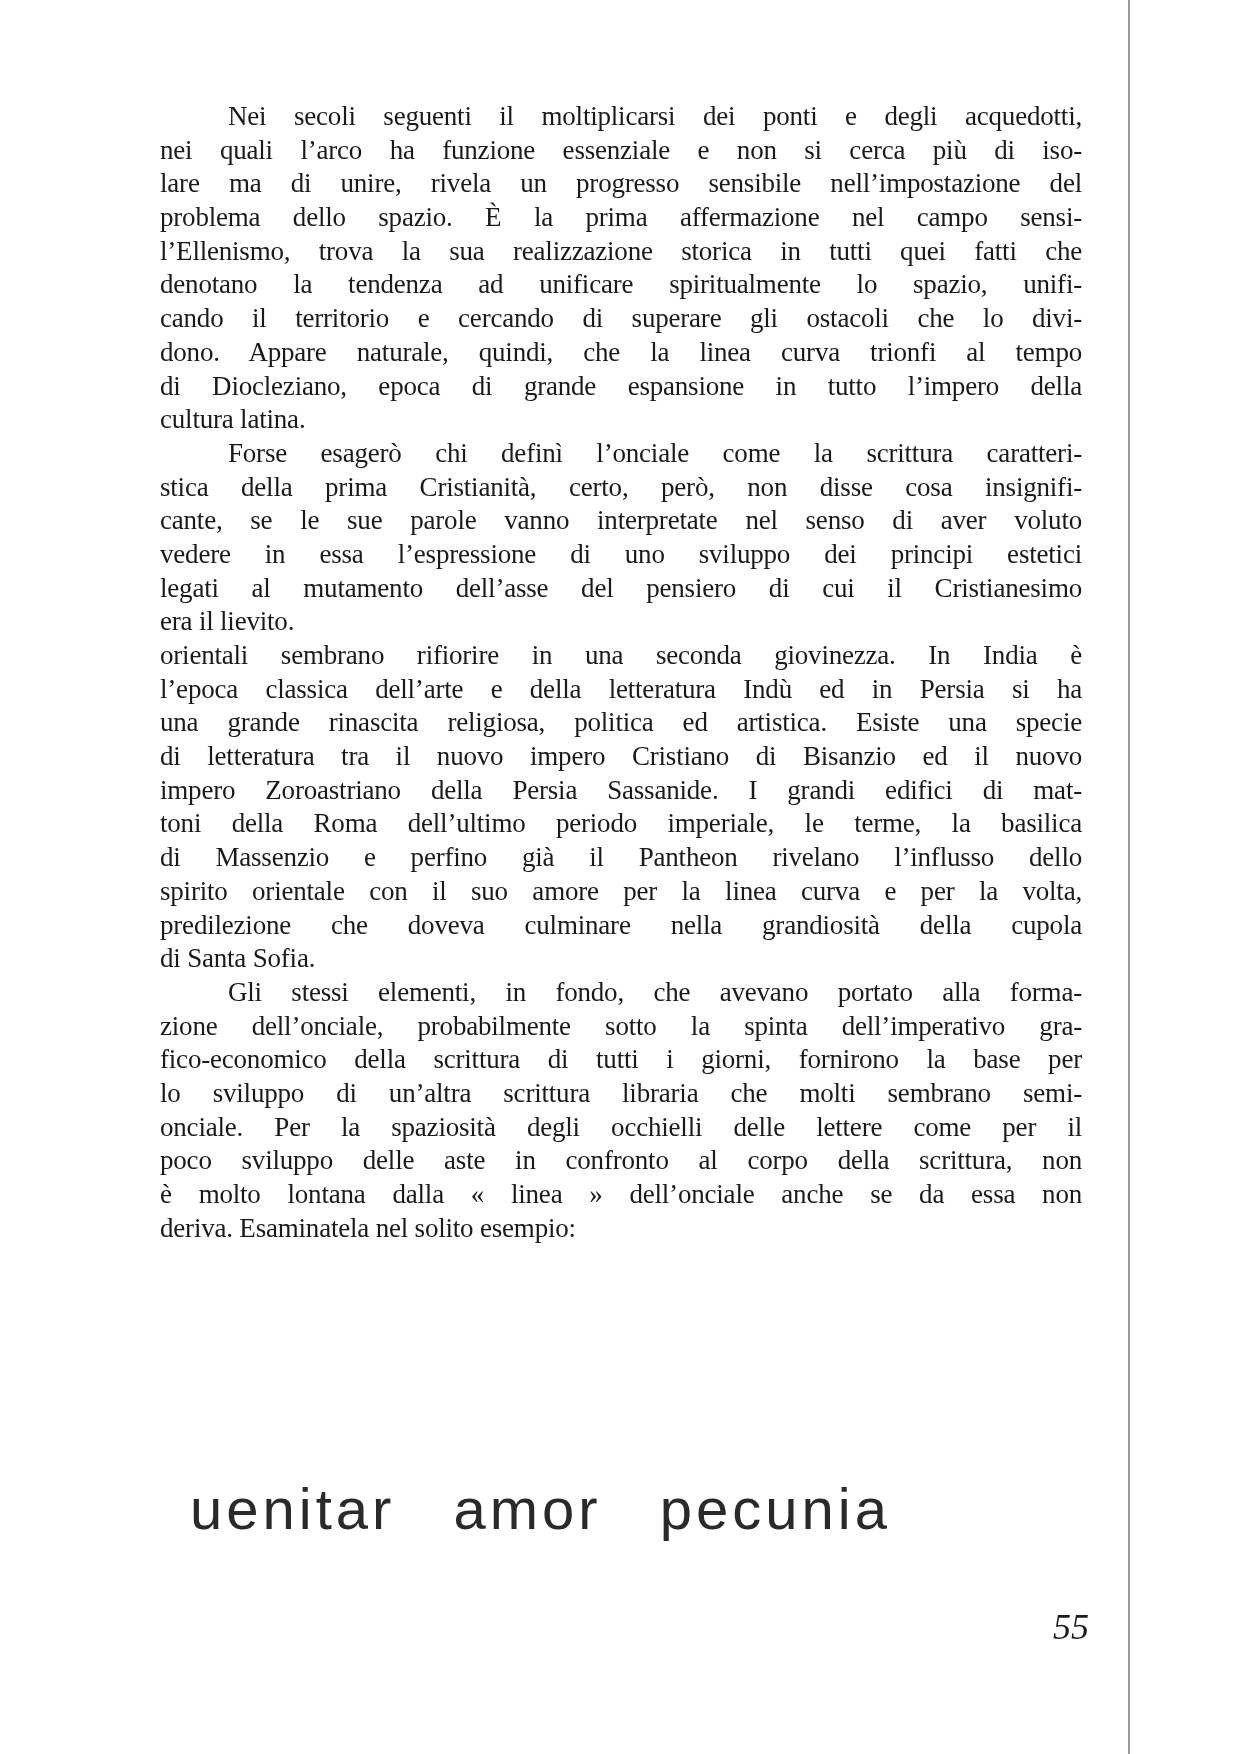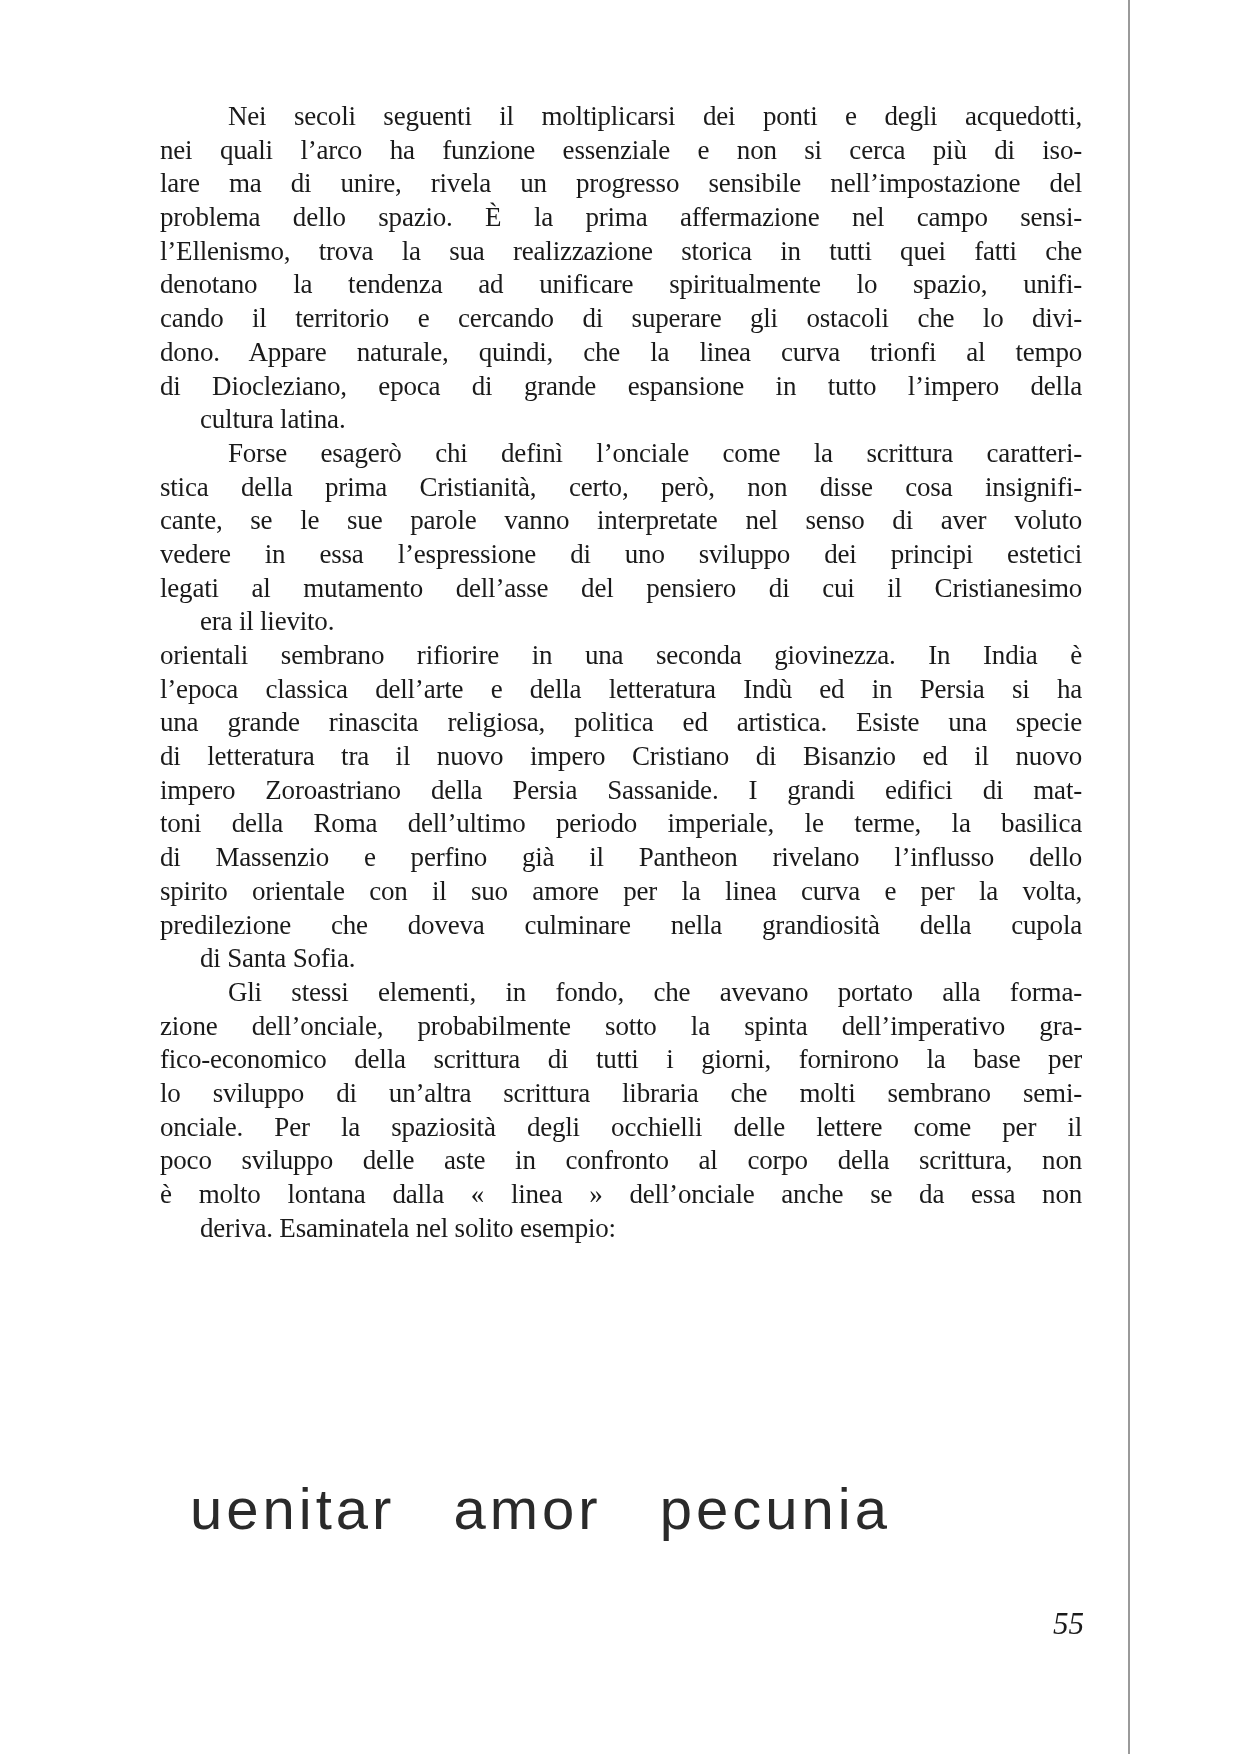--- a/index.html
+++ b/index.html
@@ -25,38 +25,38 @@
     display: block;
     height: 33.7px;
     line-height: 33.7px;
     font-size: 27px;
     white-space: nowrap;
     text-align: justify;
     text-align-last: justify;
     letter-spacing: -0.2px;
   }
   .line.indent { padding-left: 68px; }
-  .line.last { text-align-last: left; margin-left: 40px; }
+  .line.last { text-align-last: left; }
   .uncial {
     position: absolute;
     left: 190px; top: 1480px;
     font-family: Liberation Sans, sans-serif;
     font-size: 58px;
     letter-spacing: 4px;
     color: #2a2a2a;
     font-weight: 300;
     line-height: 1;
   }
   .uncial .word { margin-right: 38px; }
   .page-number {
     position: absolute;
     left: 1053px; top: 1606px;
     font-family: "Liberation Serif", serif;
     font-style: italic;
-    font-size: 31px;
+    font-size: 36px;
     color: #1a1a1a;
   }
 </style>
 </head>
 <body>
 
 <div class="page-edge"></div>
 
 <div class="text-block">
 

